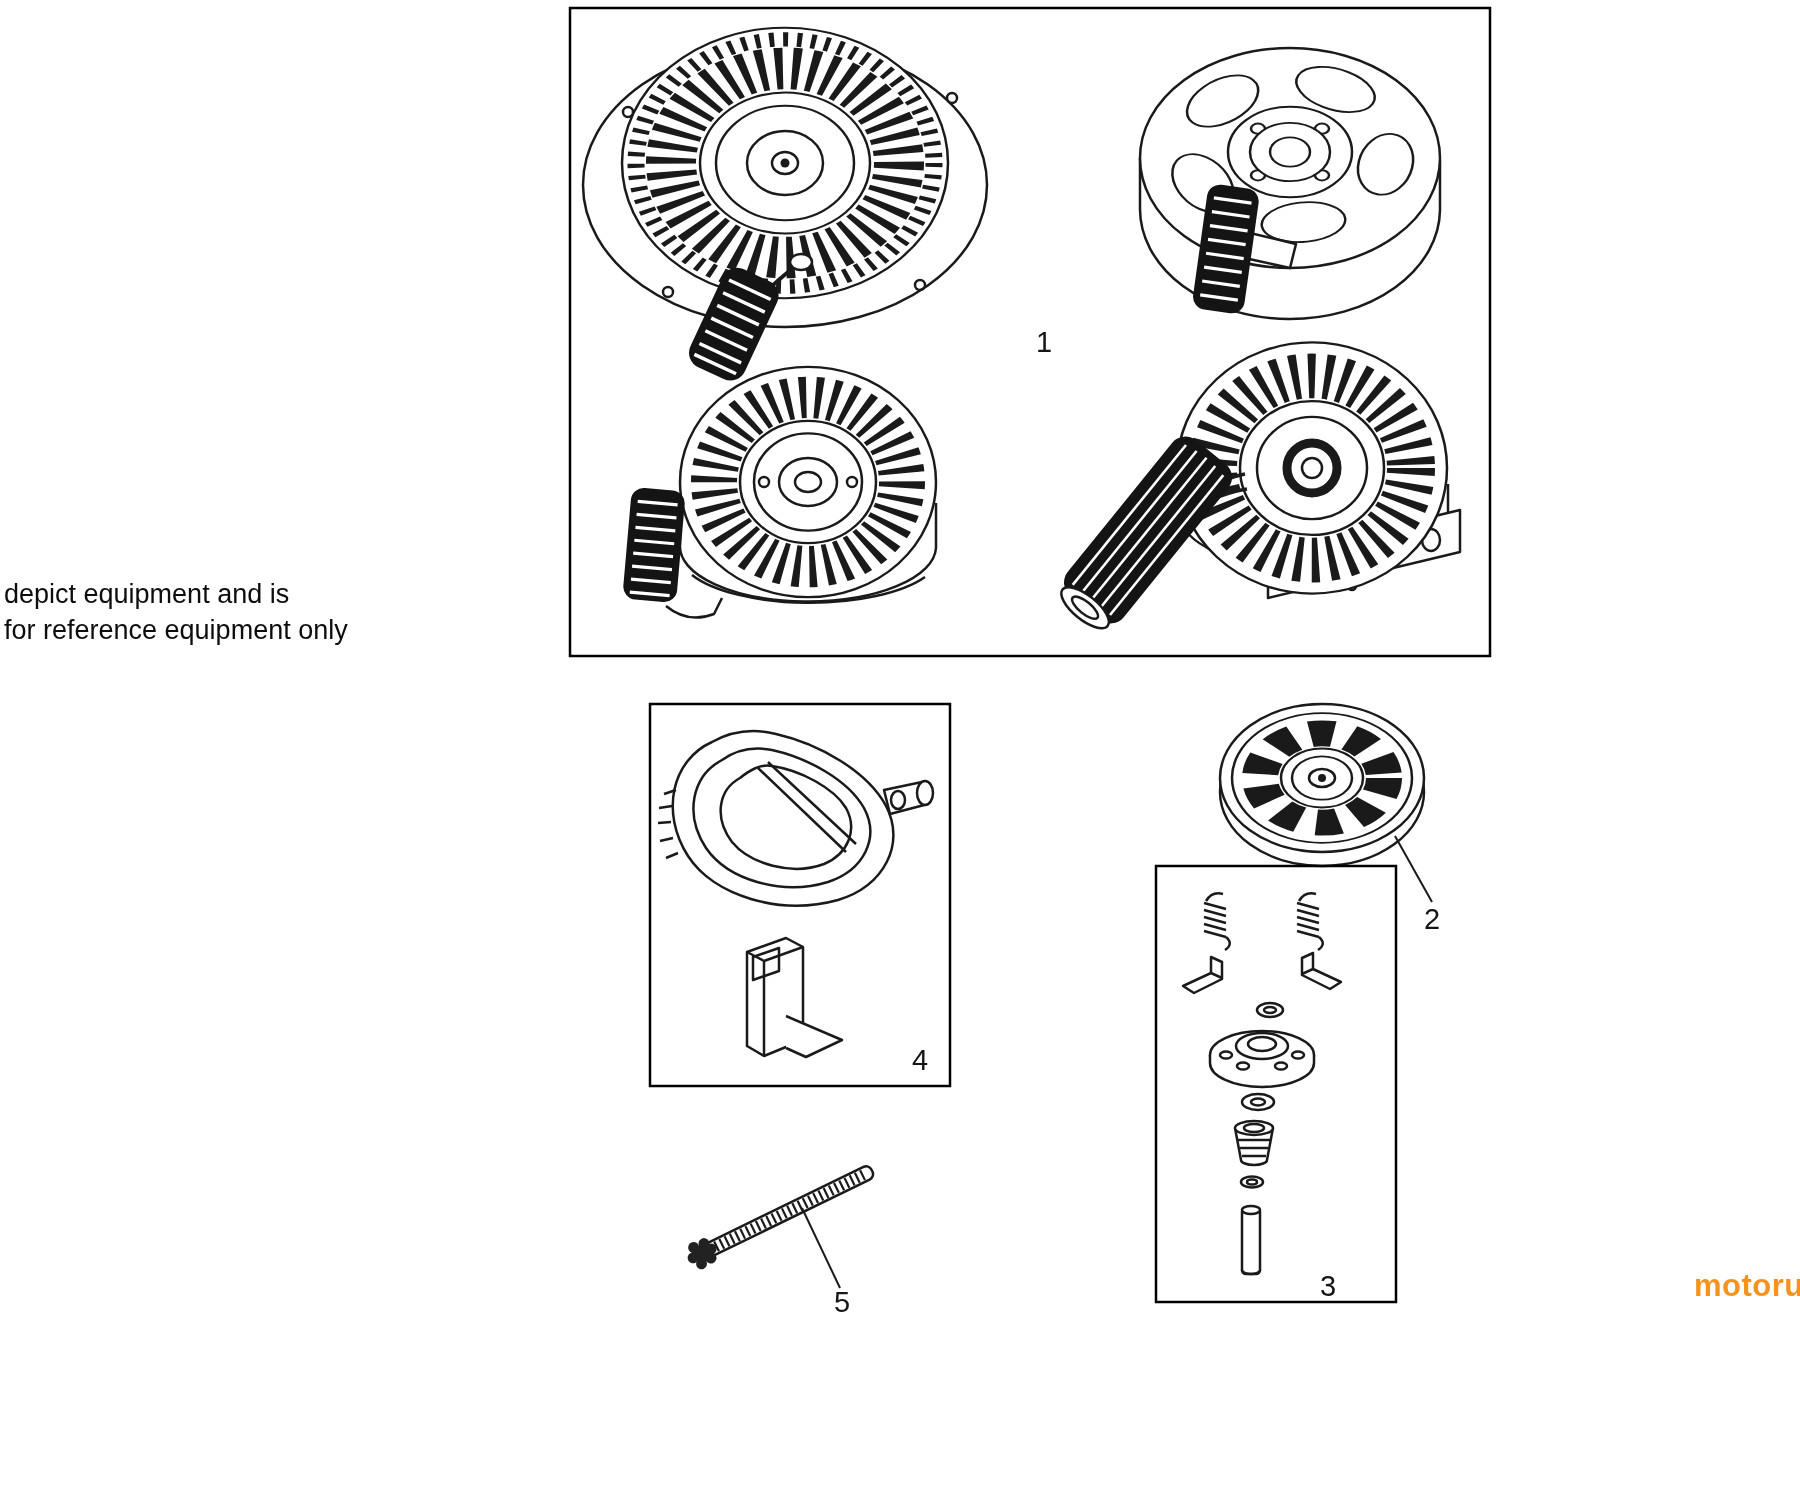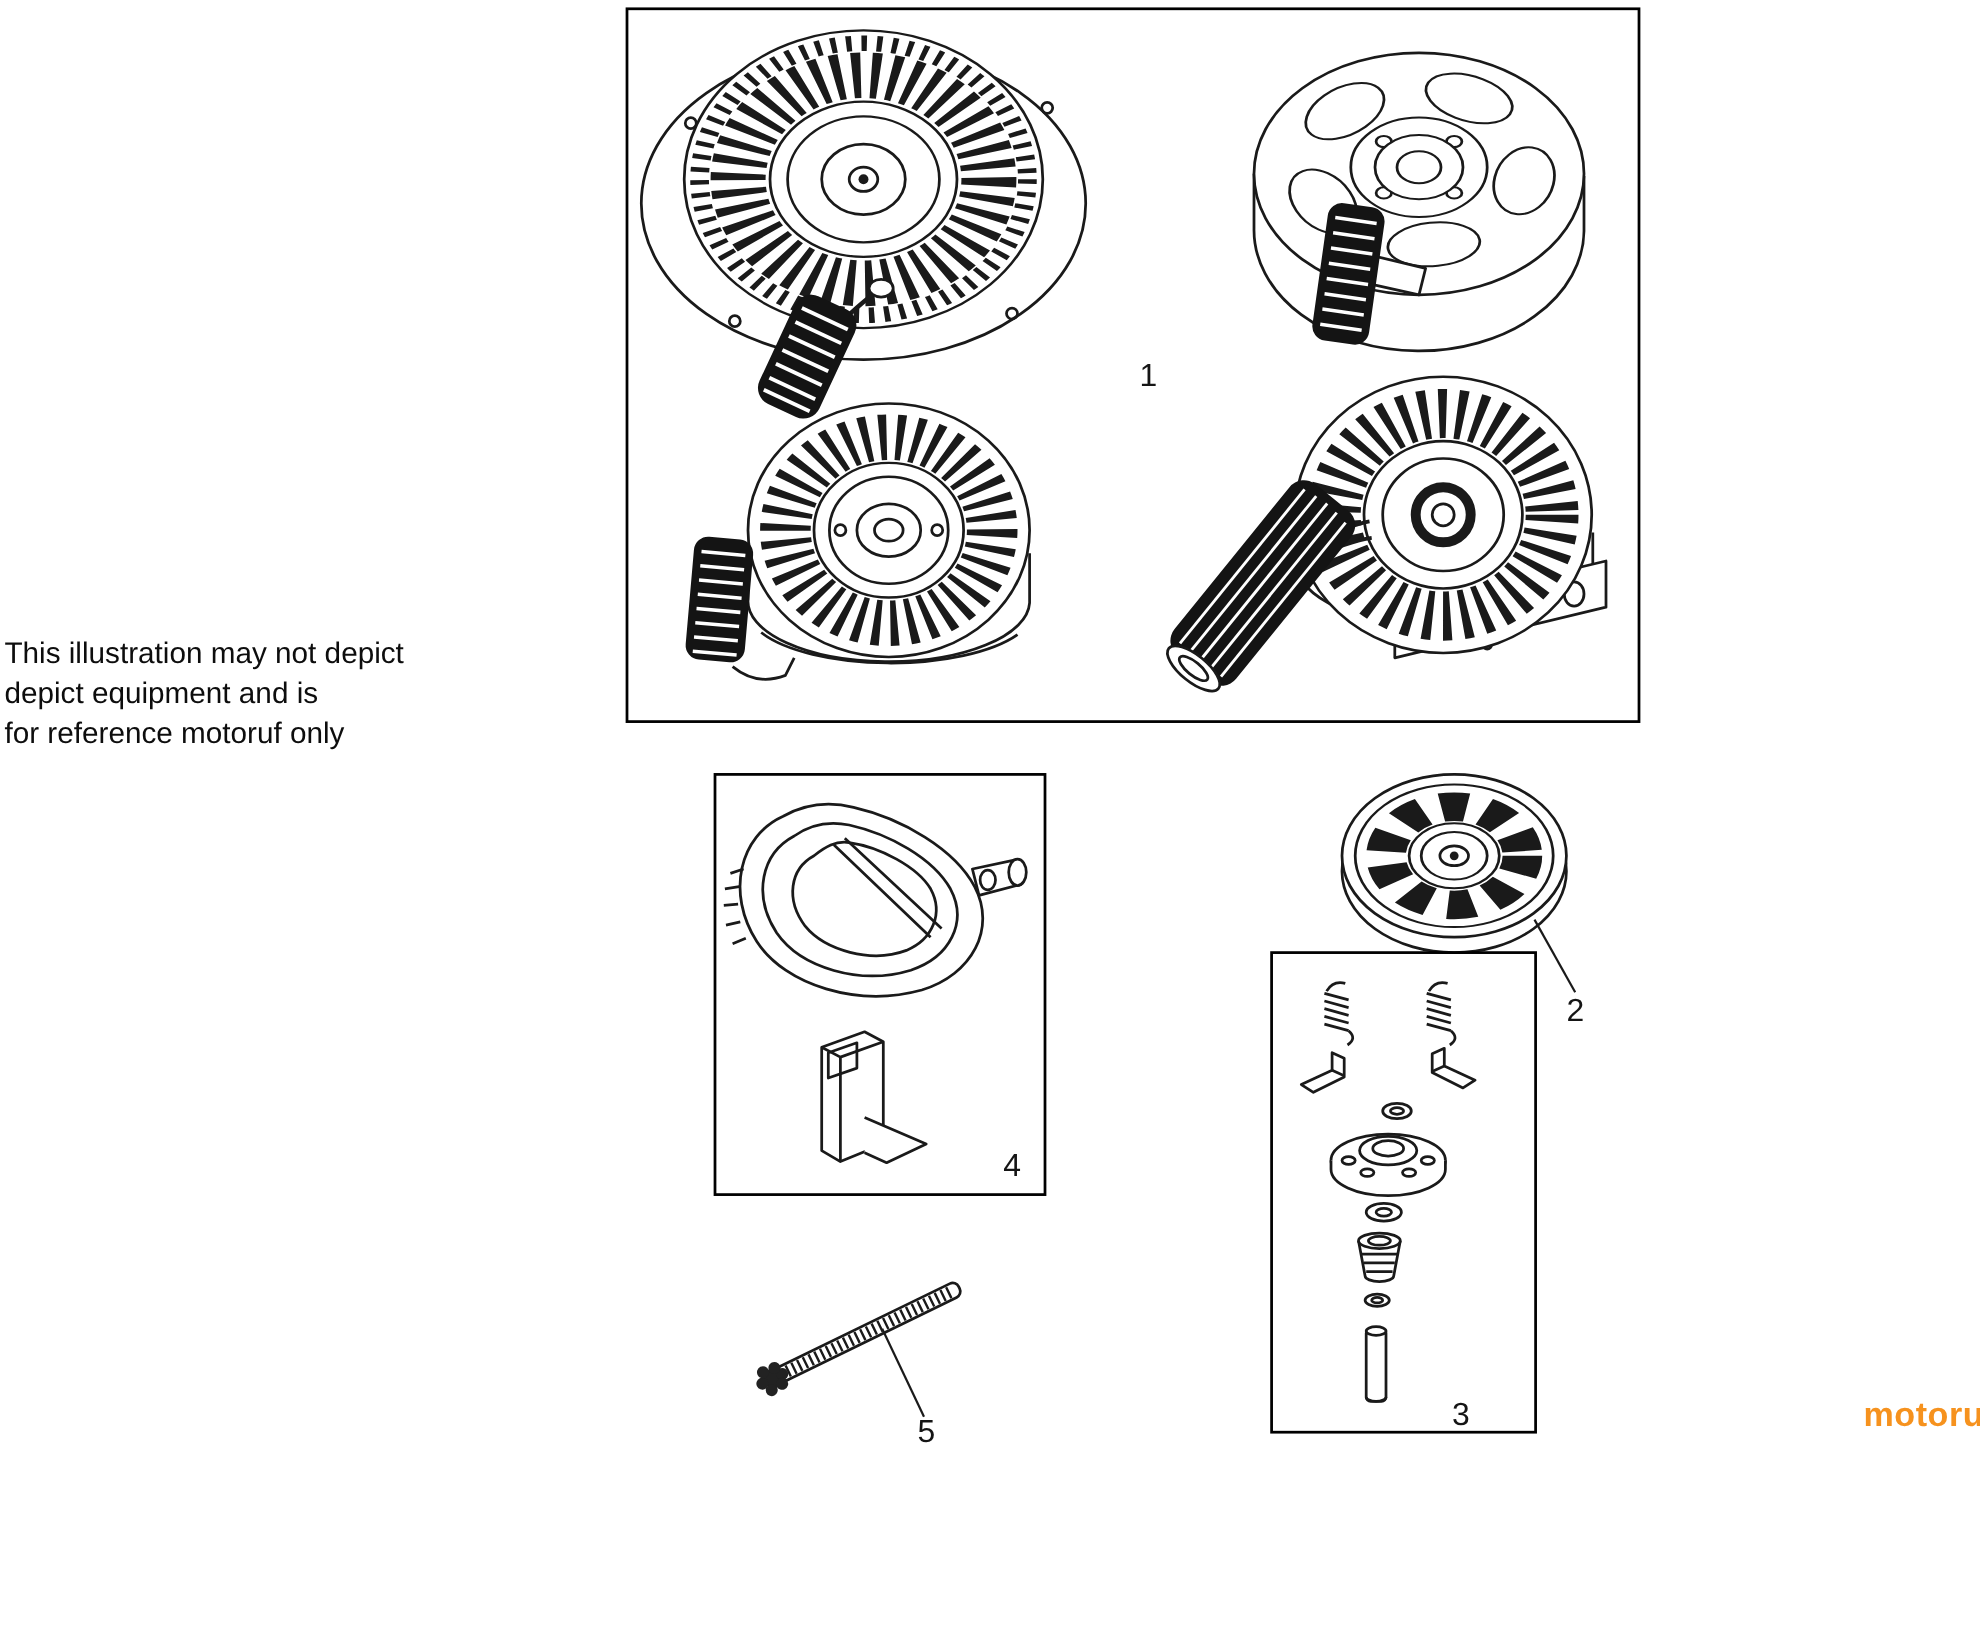--- a/index.html
+++ b/index.html
@@ -283,23 +283,22 @@
           <circle cx="-6" cy="9" r="5.5"></circle>
           <circle cx="5" cy="-8" r="5.5"></circle>
           <circle cx="5" cy="8" r="5.5"></circle>
         </g>
       </g>
       <path d="M 802 1208 L 840 1288" stroke-width="2"></path>
     </g>
   </svg>
 
   <div class="disclaimer">
-    <div>This illustration may not depict</div>
     <div>depict equipment and is</div>
-    <div>for reference motoruf only</div>
+    <div>for reference equipment only</div>
   </div>
 
   <div class="part-label" style="left:1036px; top:326px;">1</div>
   <div class="part-label" style="left:1424px; top:903px;">2</div>
   <div class="part-label" style="left:1320px; top:1270px;">3</div>
   <div class="part-label" style="left:912px; top:1044px;">4</div>
   <div class="part-label" style="left:834px; top:1286px;">5</div>
 
   <div class="watermark">
     <span>motoruf</span>

